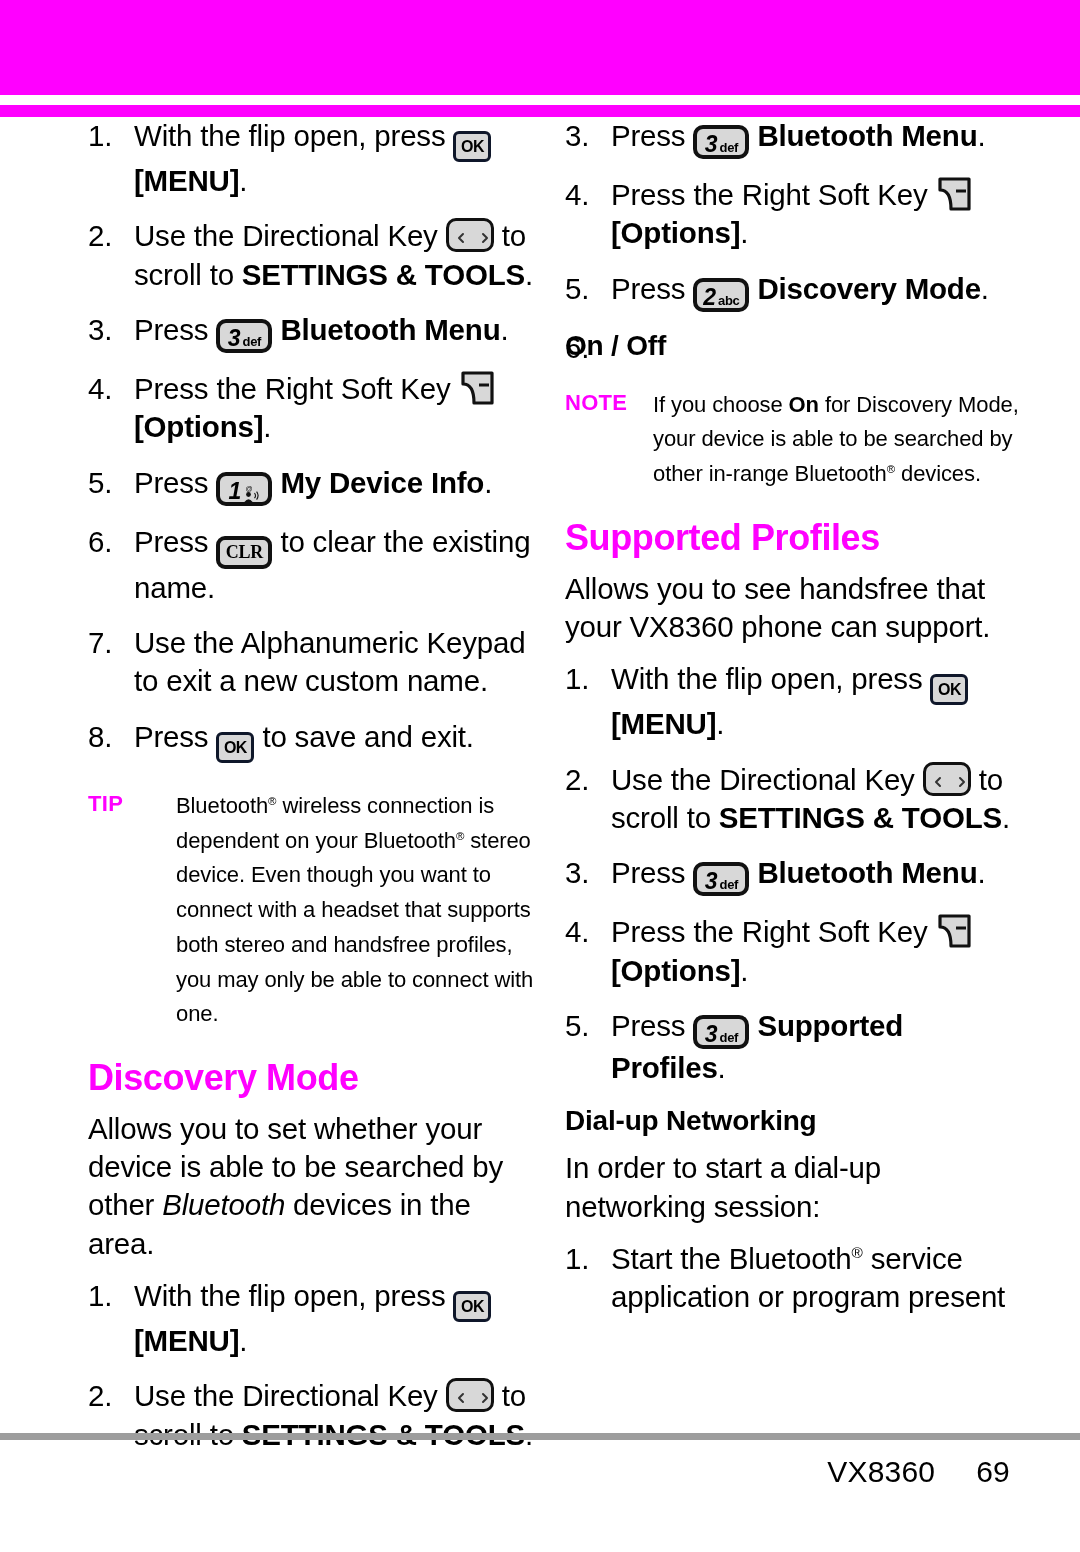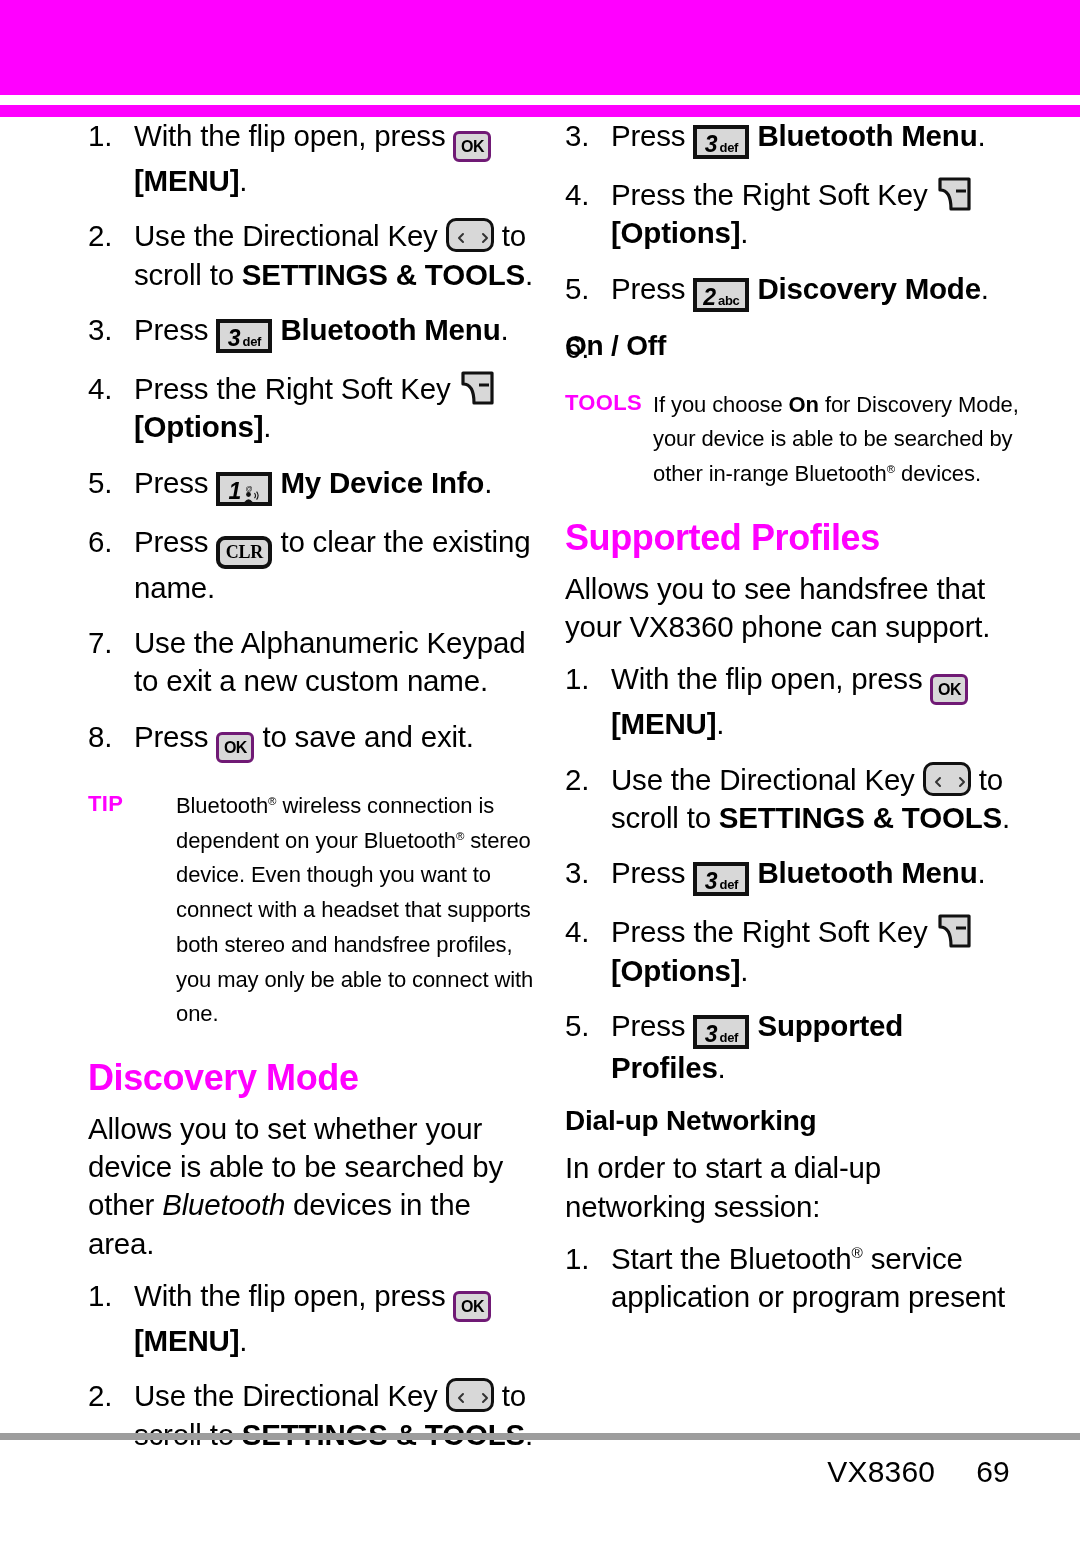--- a/index.html
+++ b/index.html
@@ -45,34 +45,34 @@
   .callout .label{
     color:#ff00ff;font-weight:bold;font-size:22px;width:88px;flex:0 0 88px;
     padding-top:2px;letter-spacing:0.3px;
   }
   .callout .body{font-size:22px;line-height:1.58;flex:1;letter-spacing:-0.1px;}
 
   
   .key{display:inline-block;vertical-align:-6px;position:relative;}
 
   .k-ok{
-    width:38px;height:31px;border:3px solid #701a75;border-radius:6px;
+    width:38px;height:31px;border:3px solid #0f172a;border-radius:6px;
     background:#d8d8d8;box-sizing:border-box;
     font-size:16px;font-weight:bold;line-height:25px;text-align:center;
     letter-spacing:-0.5px;
   }
   .k-clr{
     width:56px;height:33px;border:4px solid #111;border-radius:9px;
     background:#d8d8d8;box-sizing:border-box;
     font-size:18px;font-weight:bold;line-height:25px;text-align:center;
     letter-spacing:-0.3px;
     font-family:Liberation Serif, serif;
   }
   .k-num{
-    width:56px;height:34px;border:4px solid #111;border-radius:0;
+    width:56px;height:34px;border:4px solid #111;border-radius:10px;
     background:#d8d8d8;box-sizing:border-box;
     text-align:center;line-height:26px;white-space:nowrap;
   }
   .k-num .d{font-size:23px;font-weight:bold;font-style:italic;letter-spacing:0;}
   .k-num .s{font-size:13px;font-weight:bold;margin-left:2px;letter-spacing:-0.3px;}
   .k-num.k-one .d{margin-right:1px;}
 
   .k-dir{
     width:48px;height:34px;border:3px solid #111;border-radius:10px;
     background:#d8d8d8;box-sizing:border-box;position:relative;
@@ -151,21 +151,21 @@
                 <path d="M4 3 L33 3 L33 33 L15 33 Q15 14 4 14 Z" fill="#d8d8d8" stroke="#111" stroke-width="3.2" stroke-linejoin="round"></path>
                 <line x1="20" y1="15" x2="30" y2="15" stroke="#111" stroke-width="3"></line>
               </svg></span> <b class="bd">[Options]</b>.</span></li>
         <li><span class="num">5.</span><span>Press <span class="key k-num"><span class="d">2</span><span class="s">abc</span></span> <b class="bd">Discovery Mode</b>.</span></li>
         <li><span class="num">6.</span></li>
       </ol>
 
     <h3 class="sub">On / Off</h3>
 
     <div class="callout">
-      <div class="label">TOOLS</div>
+      <div class="label">NOTE</div>
       <div class="body" id="note-body">If you choose <b class="bd">On</b> for Discovery Mode, your device is able to be searched by other in-range Bluetooth<sup class="reg">®</sup> devices.</div>
     </div>
 
     <h2 class="sec">Supported Profiles</h2>
     <p class="para">Allows you to see handsfree that your VX8360 phone can support.</p>
     <ol class="steps" id="right-steps-2">
         <li><span class="num">1.</span><span>With the flip open, press <span class="key k-ok">OK</span> <b class="bd">[MENU]</b>.</span></li>
         <li><span class="num">2.</span><span>Use the Directional Key <span class="key k-dir"><svg viewBox="0 0 48 34" width="48" height="34">
                 <path d="M14 13 L10 17 L14 21" stroke="#333" stroke-width="2" fill="none" stroke-linecap="round" stroke-linejoin="round"></path>
                 <path d="M34 13 L38 17 L34 21" stroke="#333" stroke-width="2" fill="none" stroke-linecap="round" stroke-linejoin="round"></path>

